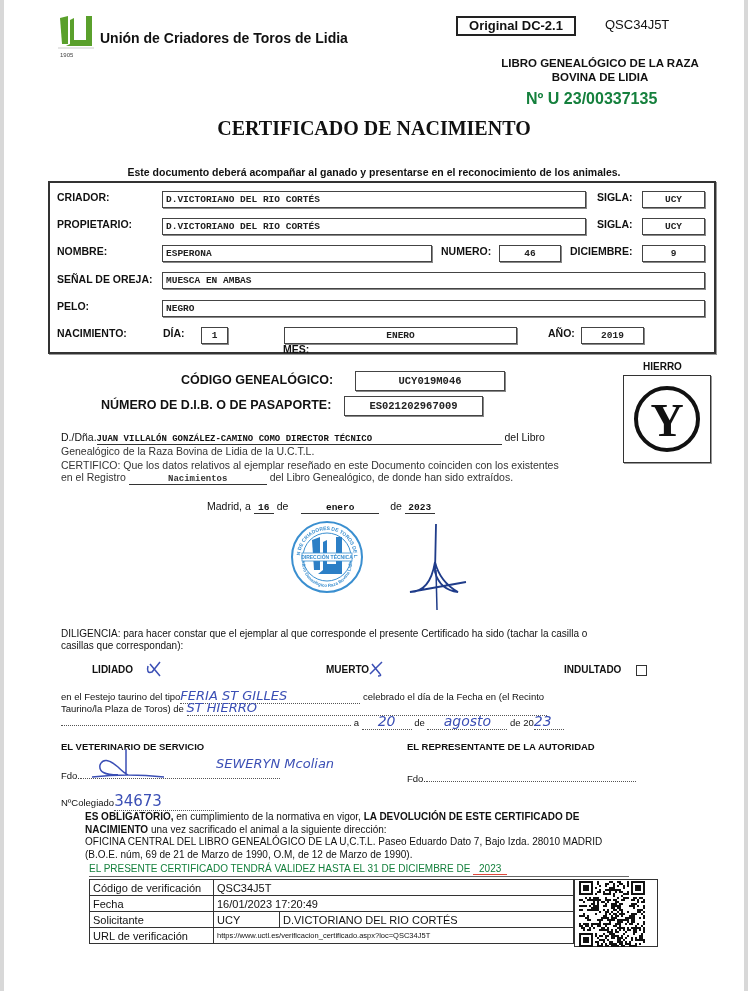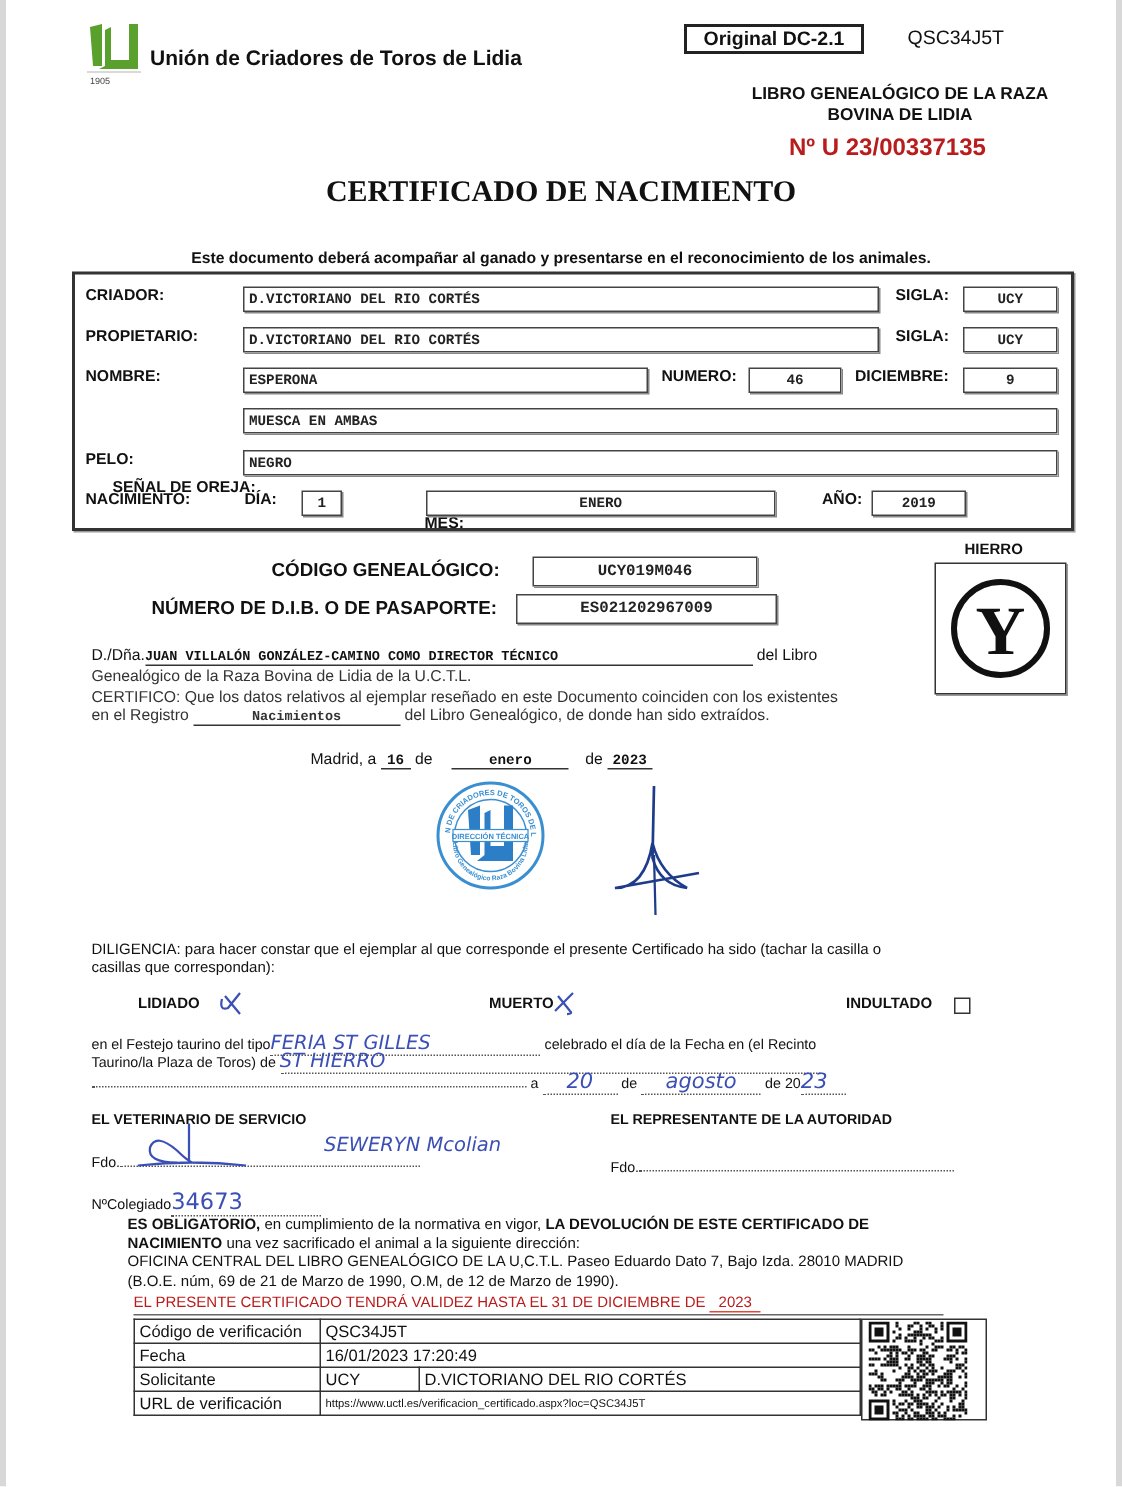--- a/index.html
+++ b/index.html
@@ -11,21 +11,21 @@
   .mono { font-family: "Liberation Mono", monospace; }
   .b { font-weight: bold; }
   .box { border: 1px solid #333; box-shadow: 1px 1px 0 #999; background: #fff; }
   .field { position: absolute; height: 17px; border: 1px solid #444; box-shadow: 1px 1px 0 #888; font-family: "Liberation Mono", monospace; font-size: 9.5px; font-weight: bold; line-height: 15px; padding-left: 3px; color: #222; white-space: nowrap; overflow: hidden; }
   .field.c { text-align: center; padding-left: 0; }
   .lbl { position: absolute; font-size: 10.5px; font-weight: bold; white-space: nowrap; }
   .small { font-size: 10.5px; white-space: nowrap; }
   .hand { font-family: "DejaVu Sans", sans-serif; color: #3b4fb5; font-style: italic; white-space: nowrap; }
   .dots { border-bottom: 1px dotted #555; }
   .uline { border-bottom: 1px solid #333; }
-  .red { color: #b91c1c; }
+  .red { color: #15803d; }
   table.ver { position: absolute; border-collapse: collapse; font-size: 11px; }
   table.ver td { border: 1px solid #333; padding: 0 3px; height: 16px; white-space: nowrap; }
 </style>
 </head>
 <body>
 
 <div class="edge" style="left:0;"></div>
 <div class="edge" style="right:0;"></div>
 
 <div class="abs" style="left:56px;top:14px;width:40px;height:36px;">
@@ -63,38 +63,38 @@
 <div class="lbl" style="left:597px;top:218px;">SIGLA:</div>
 <div class="field c" style="left:642px;top:218px;width:63px;">UCY</div>
 
 <div class="lbl" style="left:57px;top:245px;">NOMBRE:</div>
 <div class="field" style="left:162px;top:245px;width:270px;">ESPERONA</div>
 <div class="lbl" style="left:441px;top:245px;">NUMERO:</div>
 <div class="field c" style="left:499px;top:245px;width:62px;">46</div>
 <div class="lbl" style="left:570px;top:245px;">DICIEMBRE:</div>
 <div class="field c" style="left:642px;top:245px;width:63px;">9</div>
 
-<div class="lbl" style="left:75px;top:273px;margin-top:46px;">SEÑAL DE OREJA:</div>
+<div class="lbl" style="left:57px;top:273px;">SEÑAL DE OREJA:</div>
 <div class="field" style="left:162px;top:272px;width:543px;">MUESCA EN AMBAS</div>
 
 <div class="lbl" style="left:57px;top:300px;">PELO:</div>
 <div class="field" style="left:162px;top:300px;width:543px;">NEGRO</div>
 
 <div class="lbl" style="left:57px;top:327px;">NACIMIENTO:</div>
 <div class="lbl" style="left:163px;top:327px;">DÍA:</div>
 <div class="field c" style="left:201px;top:327px;width:27px;">1</div>
 <div class="lbl" style="left:246px;top:343px;margin-left:37px;">MES:</div>
 <div class="field c" style="left:284px;top:327px;width:233px;">ENERO</div>
 <div class="lbl" style="left:548px;top:327px;">AÑO:</div>
 <div class="field c" style="left:581px;top:327px;width:63px;">2019</div>
 
 <div class="abs b" style="left:181px;top:373px;font-size:12.5px;">CÓDIGO GENEALÓGICO:</div>
 <div class="field c" style="left:355px;top:371px;width:150px;height:20px;line-height:18px;font-size:10.5px;">UCY019M046</div>
 <div class="abs b" style="left:101px;top:398px;font-size:12.5px;">NÚMERO DE D.I.B. O DE PASAPORTE:</div>
-<div class="field c" style="left:344px;top:396px;width:174px;height:20px;line-height:18px;font-size:10.5px;">ES021202967009</div>
+<div class="field c" style="left:344px;top:396px;width:139px;height:20px;line-height:18px;font-size:10.5px;">ES021202967009</div>
 
 <div class="abs b" style="left:643px;top:361px;font-size:10px;">HIERRO</div>
 <div class="abs box" style="left:623px;top:375px;width:88px;height:88px;">
   <svg width="86" height="86" viewBox="0 0 86 86">
     <circle cx="43" cy="43" r="31" fill="none" stroke="#111" stroke-width="4"></circle>
     <text x="43" y="60" text-anchor="middle" font-family="Liberation Serif, serif" font-size="46" font-weight="bold" fill="#111">Y</text>
   </svg>
 </div>
 
 <div class="abs small" style="left:61px;top:431px;">

